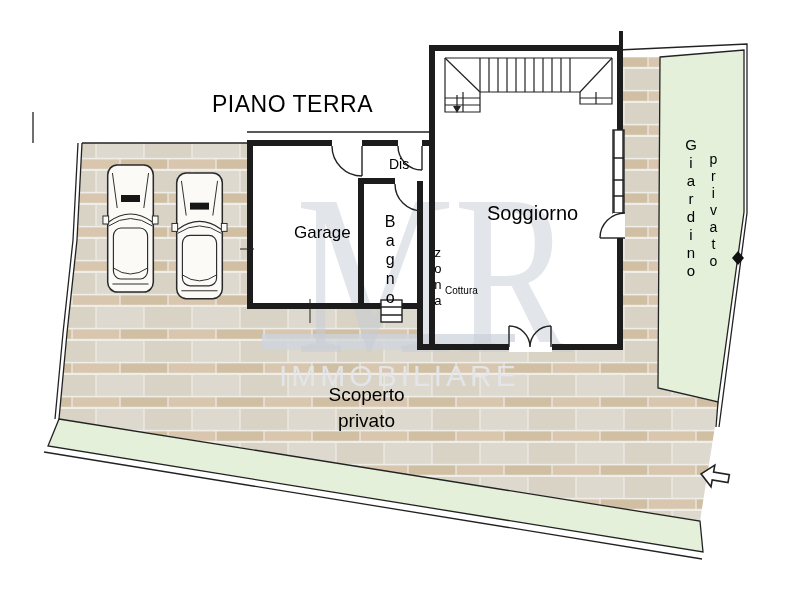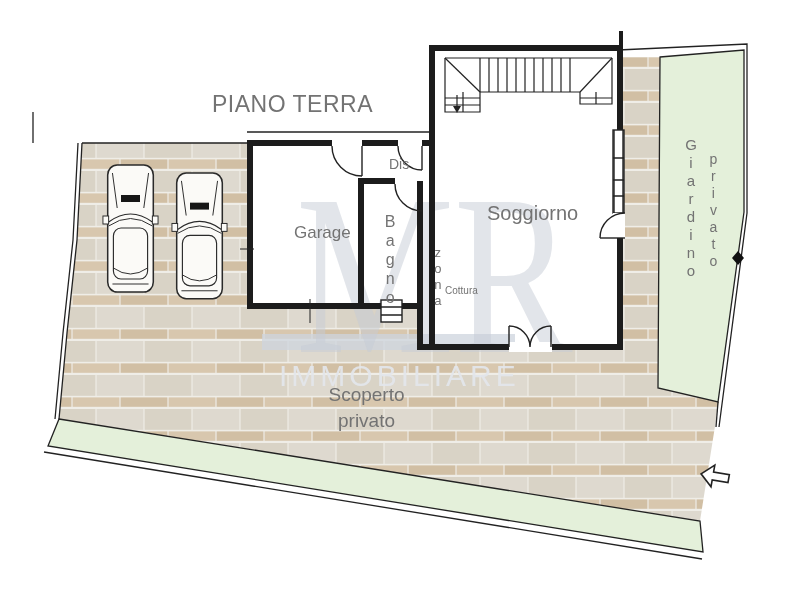--- a/index.html
+++ b/index.html
@@ -1,19 +1,19 @@
 <!DOCTYPE html>
 <html><head>
 <meta charset="utf-8">
 <style>
   html,body{margin:0;padding:0;background:#fff;}
   #stage{position:relative;width:800px;height:600px;background:#ffffff;overflow:hidden;
          font-family:"Liberation Sans",sans-serif;}
   #plan-svg{position:absolute;left:0;top:0;}
-  .lbl{position:absolute;color:#737373;white-space:nowrap;line-height:1.1;}
+  .lbl{position:absolute;color:#000000;white-space:nowrap;line-height:1.1;}
   .vert{writing-mode:vertical-lr;text-orientation:upright;}
   #title-label{left:212px;top:92px;font-size:23px;letter-spacing:.5px;}
   #garage-label{left:294px;top:224px;font-size:17px;}
   #dis-label{left:369px;top:157px;font-size:14px;margin-left:20px;}
   #soggiorno-label{left:487px;top:202px;font-size:20px;}
   #cottura-label{left:445px;top:285px;font-size:10px;}
   #bagno-label{left:381px;top:213px;font-size:16px;letter-spacing:2px;}
   #zona-label{left:430px;top:245px;font-size:13px;letter-spacing:1px;}
   #giardino-label{left:682px;top:136px;font-size:15px;letter-spacing:1px;}
   #privato-label{left:705px;top:151px;font-size:14px;letter-spacing:1px;}

